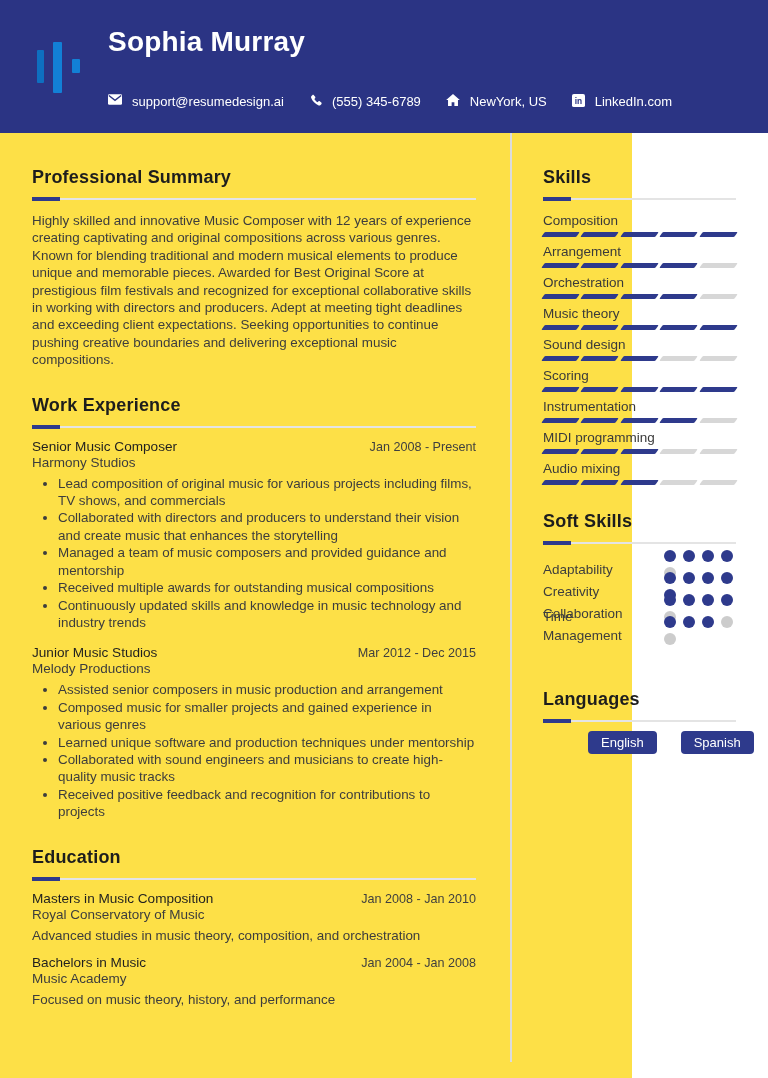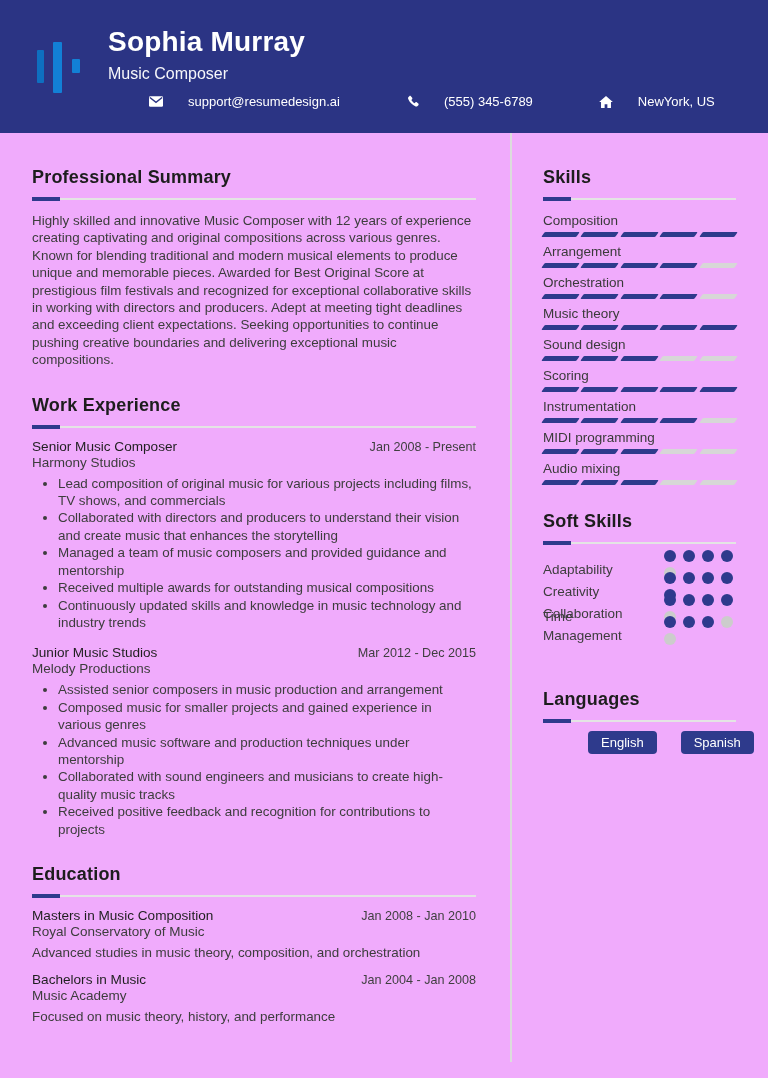--- a/index.html
+++ b/index.html
@@ -1,31 +1,31 @@
 <!DOCTYPE html>
 <html><head>
 <meta charset="utf-8">
 <style>
   * { margin:0; padding:0; box-sizing:border-box; }
   html,body { background:#ffffff; }
   body { width:768px; height:1078px; font-family:"Liberation Sans", sans-serif; overflow:hidden; }
-  .page { position:relative; width:768px; height:1078px; background:#f0abfc; }
+  .page { position:relative; width:632px; height:1078px; background:#fde047; }
 
   
   .header { position:relative; width:768px; height:133px; background:#2b3484; }
   .logo { position:absolute; left:37px; top:42px; width:45px; height:52px; }
   .logo .bar { position:absolute; border-radius:1px; }
   .bar1 { left:0;  top:8px;  width:7px; height:33px; background:#0e6fc0; }
   .bar2 { left:16px; top:0;  width:9px; height:51px; background:#1280d6; }
   .bar3 { left:35px; top:17px; width:8px; height:14px; background:#1280d6; }
   .head-text { position:absolute; left:108px; top:26px; color:#ffffff; }
   .name { font-size:28px; font-weight:bold; letter-spacing:0.2px; }
   .subtitle { margin-top:7px; font-size:16px; color:rgba(255,255,255,0.96); }
   .contact-row { position:absolute; left:108px; top:94px; display:flex; gap:25px; align-items:center; color:#ffffff; font-size:13px; }
-  .contact-item { display:flex; align-items:center; gap:25px; white-space:nowrap;margin-left:41px; }
+  .contact-item { display:flex; gap:10px; white-space:nowrap; }
   .cicon { display:block; }
 
   
   .content { position:absolute; top:133px; left:0; width:768px; }
   .col-left  { position:absolute; left:32px;  top:0; width:444px; padding-top:34px; }
   .col-right { position:absolute; left:543px; top:0; width:193px; padding-top:34px; }
   .v-divider { position:absolute; left:510px; top:0; width:2px; height:929px; background:#dcdcdc; }
 
   
   .sec-heading { font-size:18px; font-weight:bold; color:#1d1d1d; letter-spacing:0.2px; }
@@ -77,21 +77,20 @@
 <div class="page">
 
   <div class="header">
     <div class="logo">
       <div class="bar bar1"></div>
       <div class="bar bar2"></div>
       <div class="bar bar3"></div>
     </div>
     <div class="head-text">
       <div class="name">Sophia Murray</div>
-      <div class="subtitle">Music Composer</div>
     </div>
     <div class="contact-row">
       <div class="contact-item">
         <svg class="cicon" viewBox="0 0 16 12" width="14" height="11">
             <rect width="16" height="12" rx="1.5" fill="#ffffff"></rect>
             <path d="M1 1.5 8 7l7-5.5" fill="none" stroke="#2b3484" stroke-width="1.6"></path>
           </svg>
         <span>support@resumedesign.ai</span>
       </div>
       <div class="contact-item">
@@ -156,21 +155,21 @@
         <div class="job">
           <div class="entry-head">
             <span class="entry-title">Junior Music Studios</span>
             <span class="entry-date">Mar 2012 - Dec 2015</span>
           </div>
           <div class="entry-org">Melody Productions</div>
           <ul class="bullets">
 
           <li>Assisted senior composers in music production and arrangement</li>
               <li>Composed music for smaller projects and gained experience in various genres</li>
-              <li>Advanced music software and production techniques under mentorship</li>
+              <li>Learned unique software and production techniques under mentorship</li>
               <li>Collaborated with sound engineers and musicians to create high-quality music tracks</li>
               <li>Received positive feedback and recognition for contributions to projects</li>
             </ul>
         </div>
       </div>
 
       <div class="section">
         <div class="sec-heading">Education</div>
         <div class="rule">
             <div class="rule-accent"></div>

